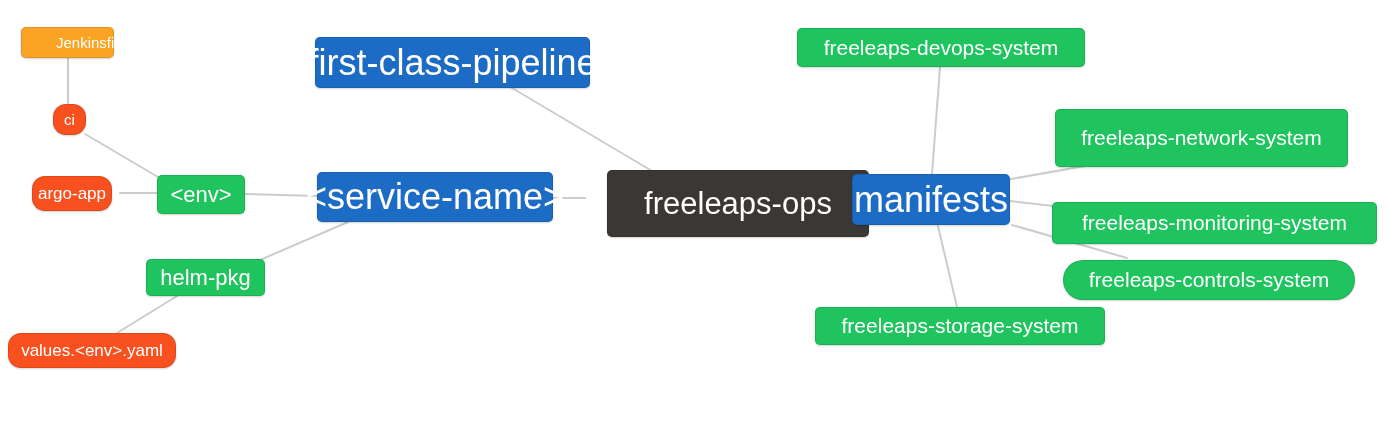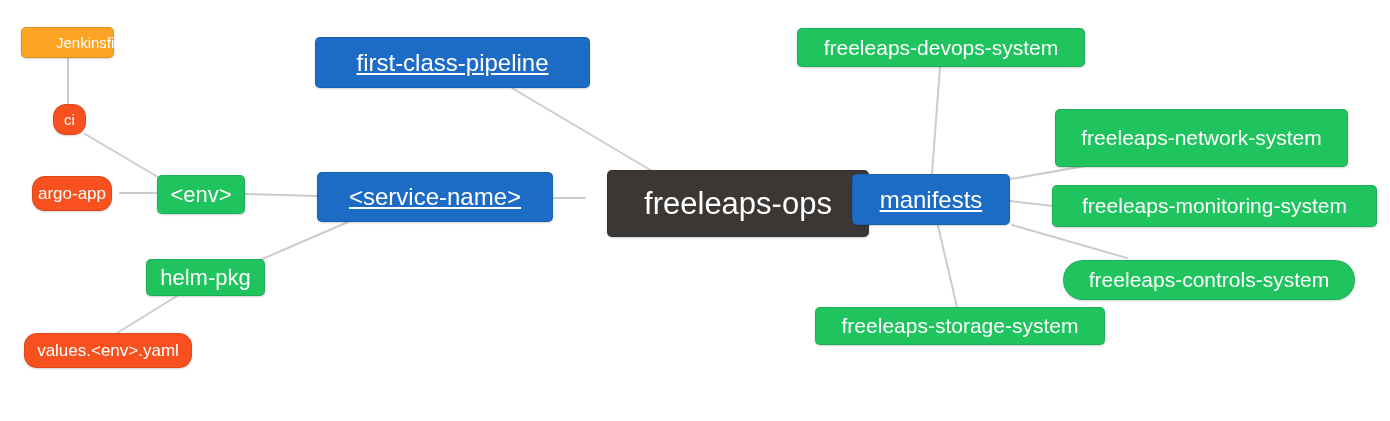--- a/index.html
+++ b/index.html
@@ -41,21 +41,21 @@
     cursor: default;
     user-select: none;
   }
   .node.root   { background: #3b3734; }
   .node.blue   { background: #1c6bc5; }
   .node.green  { background: #20c45f; }
   .node.red    { background: #f8511f; border-radius: 13px; }
   .node.orange { background: #fba324; padding-left: 47px; }
 
   .fs-root  { font-size: 31px; margin-left: 22px; }
-  .fs-big   { font-size: 24px; text-decoration: underline; }
+  .fs-big   { font-size: 36px; }
   .fs-mid   { font-size: 22px; }
   .fs-sys   { font-size: 21px; }
   .fs-leaf  { font-size: 17px; }
   .fs-small { font-size: 15px; }
 </style>
 </head>
 <body>
 
 <div class="canvas">
 
@@ -79,33 +79,33 @@
   <div class="node orange fs-small" style="left:21px;  top:27px;  width:93px;  height:31px;">Jenkinsfile</div>
 
   <div class="node red fs-small" style="left:53px;  top:104px; width:33px;  height:31px;">ci</div>
 
   <div class="node red fs-leaf" style="left:32px;  top:176px; width:80px;  height:35px;">argo-app</div>
 
   <div class="node green fs-mid" style="left:157px; top:175px; width:88px;  height:39px;">&lt;env&gt;</div>
 
   <div class="node green fs-mid" style="left:146px; top:259px; width:119px; height:37px;">helm-pkg</div>
 
-  <div class="node red fs-leaf" style="left:24px;   top:333px; width:168px; height:35px;">values.&lt;env&gt;.yaml</div>
+  <div class="node red fs-leaf" style="left:8px;   top:333px; width:168px; height:35px;">values.&lt;env&gt;.yaml</div>
 
   <div class="node blue fs-big" style="left:315px; top:37px;  width:275px; height:51px;">first-class-pipeline</div>
 
   <div class="node blue fs-big" style="left:317px; top:172px; width:236px; height:50px;">&lt;service-name&gt;</div>
 
   <div class="node root fs-root" style="left:585px; top:170px; width:262px; height:67px;">freeleaps-ops</div>
 
   <div class="node blue fs-big" style="left:852px; top:174px; width:158px; height:51px;">manifests</div>
 
   <div class="node green fs-sys" style="left:797px; top:28px;  width:288px; height:39px;">freeleaps-devops-system</div>
 
   <div class="node green fs-sys" style="left:1055px; top:109px; width:293px; height:58px;">freeleaps-network-system</div>
 
-  <div class="node green fs-sys" style="left:1052px; top:185px; width:325px; height:42px;">freeleaps-monitoring-system</div>
+  <div class="node green fs-sys" style="left:1052px; top:202px; width:325px; height:42px;">freeleaps-monitoring-system</div>
 
   <div class="node green fs-sys" style="left:1063px; top:260px; width:292px; height:40px;border-radius:20px;">freeleaps-controls-system</div>
 
   <div class="node green fs-sys" style="left:815px; top:307px; width:290px; height:38px;">freeleaps-storage-system</div>
 
 </div>
 
 </body></html>

